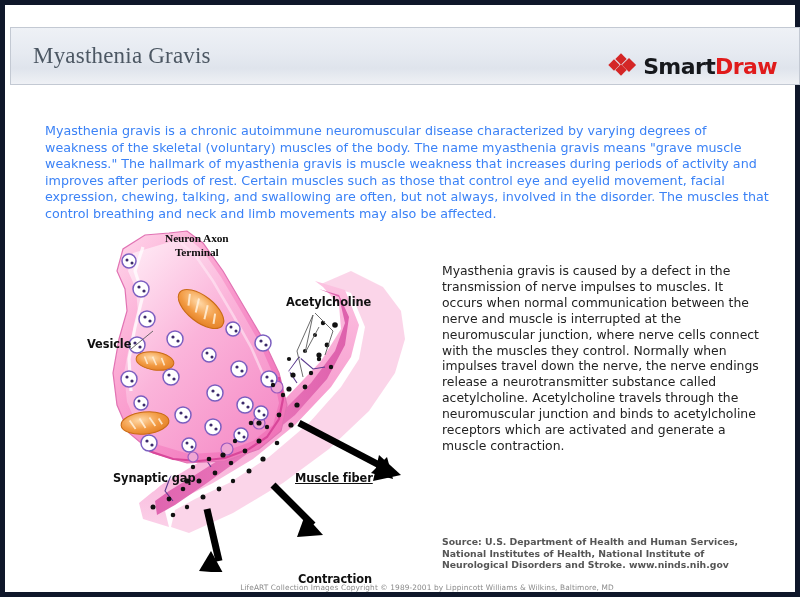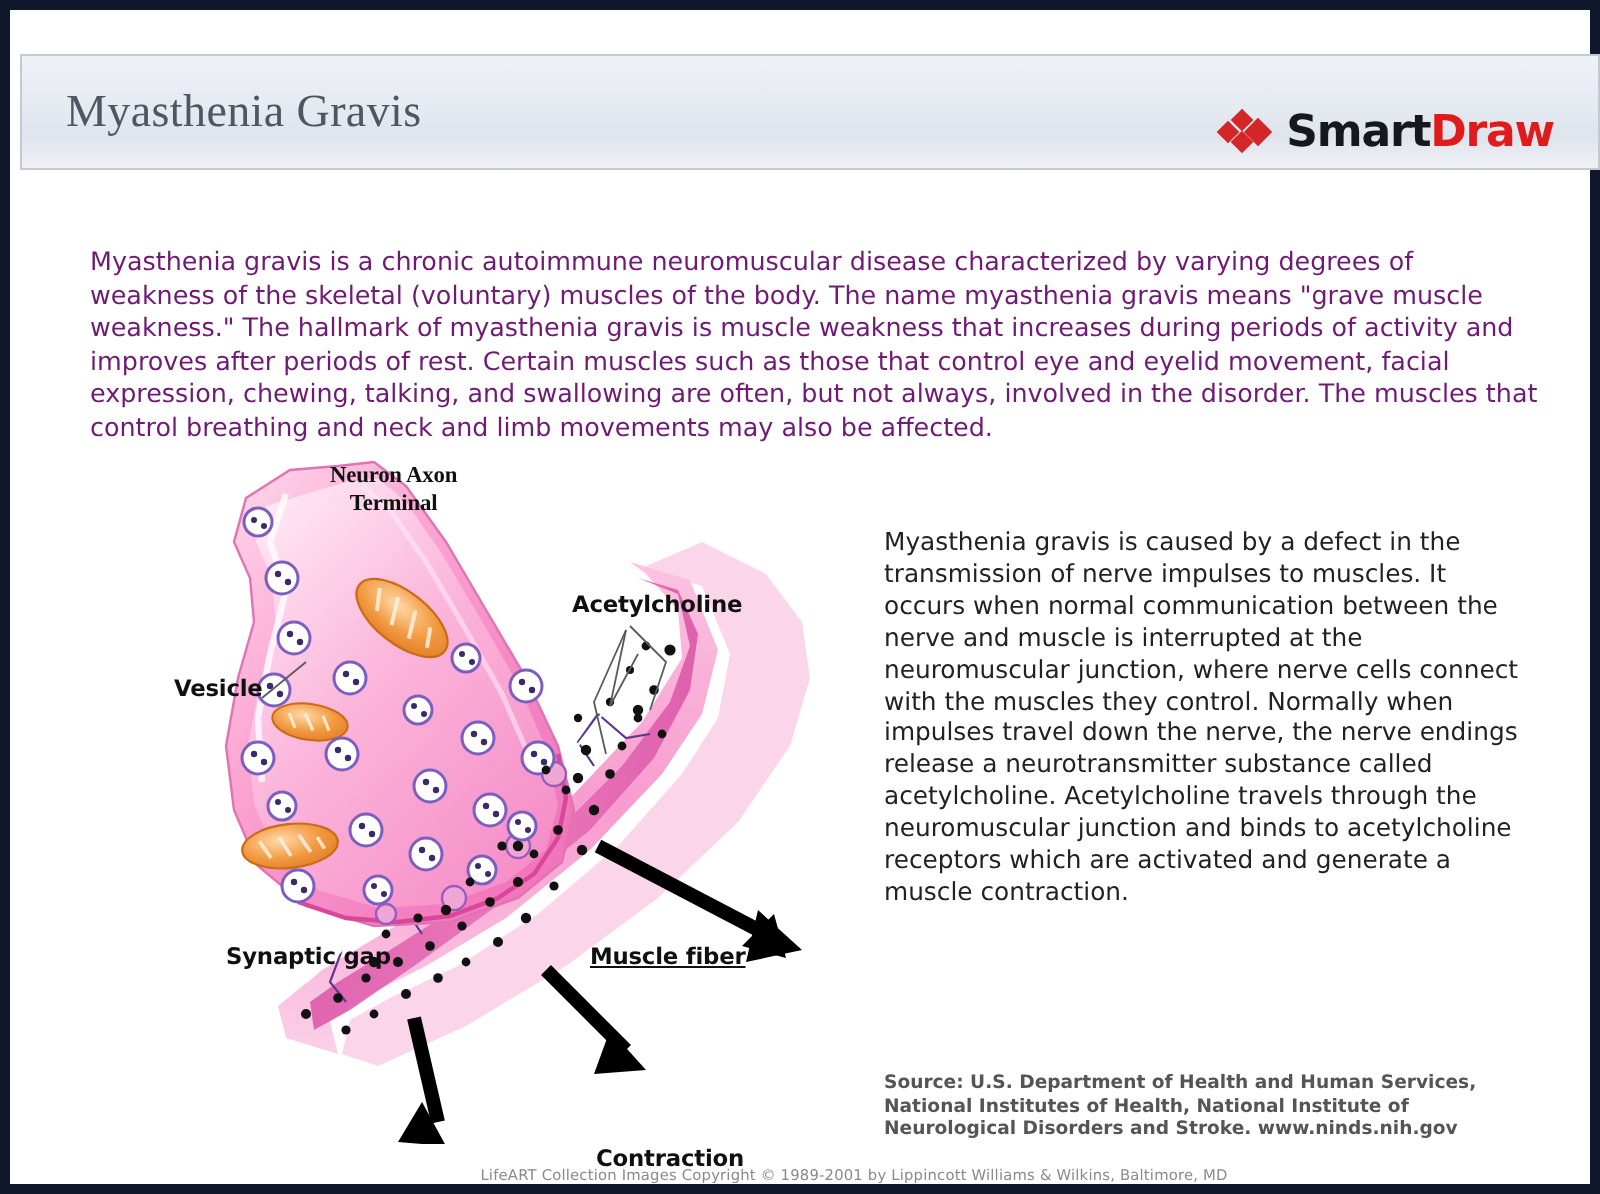--- a/index.html
+++ b/index.html
@@ -42,21 +42,20 @@
     font-size: 23px;
     color: #4c5763;
     padding-left: 22px;
     letter-spacing: 0.2px;
     white-space: nowrap;
   }
 
   
   .logo {
     display: flex;
-    align-items: center;
     padding-right: 22px;
     margin-top: 20px;
   }
   .logo-mark {
     position: relative;
     width: 26px; height: 22px;
     margin-right: 7px;
     flex: 0 0 auto;
   }
   .logo-mark i {
@@ -79,21 +78,21 @@
   .logo-smart { color: #16181c; }
   .logo-draw  { color: #e01b1b; }
 
   
   .intro {
     position: absolute;
     left: 40px; top: 118px;
     width: 724px;
     font-size: 12.7px;
     line-height: 16.6px;
-    color: #701a75;
+    color: #3b82f6;
   }
 
   
   .right-col {
     position: absolute;
     left: 437px; top: 258px;
     width: 318px;
   }
   .body-para {
     font-size: 12.4px;

